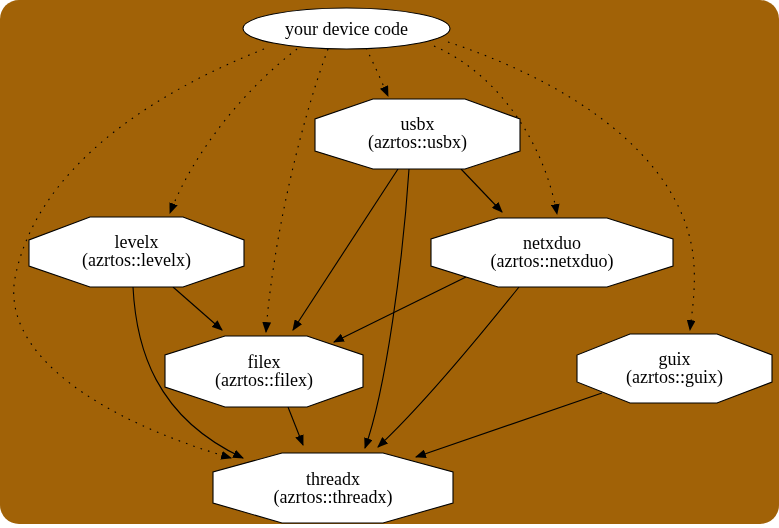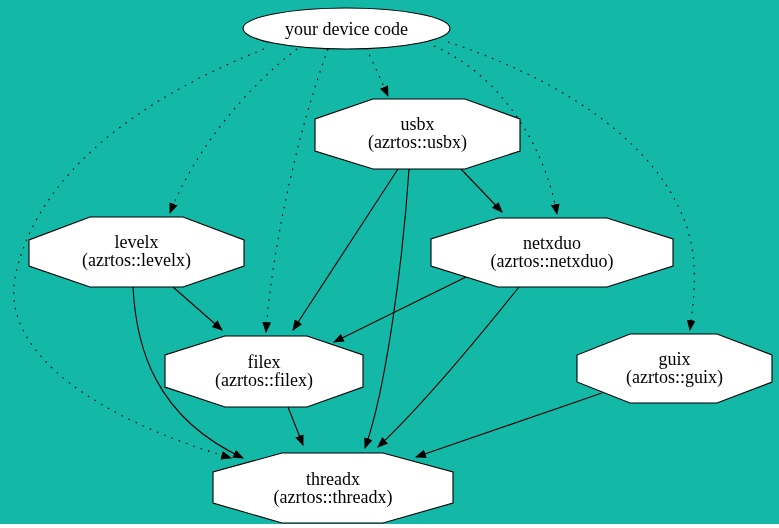--- a/index.html
+++ b/index.html
@@ -4,22 +4,23 @@
 <style>
   html, body {
     margin: 0;
     padding: 0;
     background: #ffffff;
   }
   .canvas {
     position: relative;
     width: 779px;
     height: 524px;
-    background: #14b8a6;
+    background: #a16207;
     font-family: "Liberation Serif", "DejaVu Serif", serif;
+    border-radius: 19px;
   }
   svg { display: block; }
   .edge {
     fill: none;
     stroke: #000000;
     stroke-width: 1.1;
   }
   .edge.dotted {
     stroke-dasharray: 1.6 6.2;
     stroke-linecap: butt;

